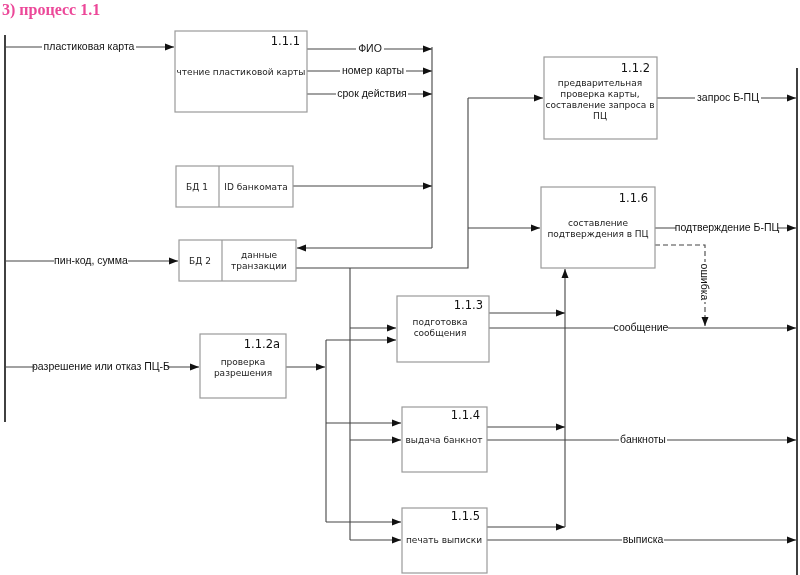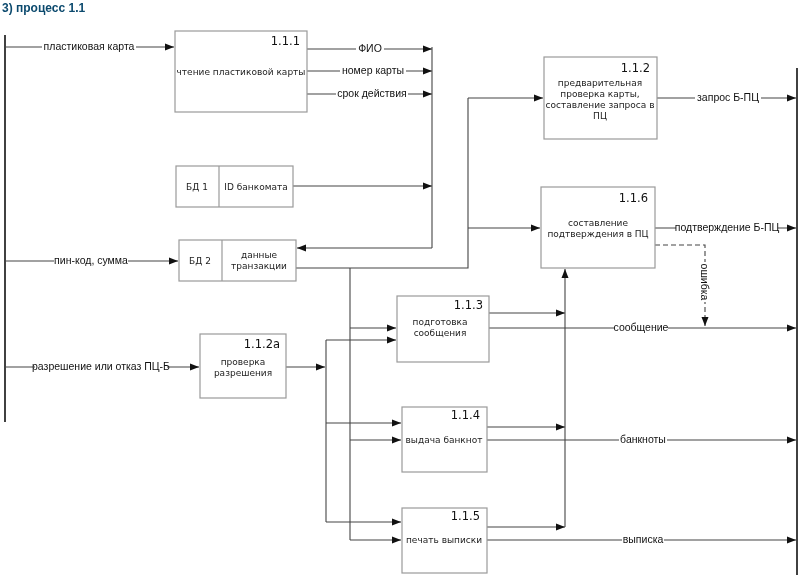--- a/index.html
+++ b/index.html
@@ -1,17 +1,17 @@
 <!DOCTYPE html>
 <html><head>
 <meta charset="utf-8">
 <style>
   html, body { margin: 0; padding: 0; background: #ffffff; }
   body { width: 800px; height: 575px; position: relative; overflow: hidden; font-family: "DejaVu Sans", sans-serif; }
-  #title { position: absolute; left: 2px; top: 1px; font-family: Liberation Sans, sans-serif; font-weight: bold; font-size: 12px; color: #0c4a6e; }
+  #title { position: absolute; left: 2px; top: 1px; font-family: Liberation Serif, serif; font-weight: bold; font-size: 16px; color: #ec4899; }
   svg { position: absolute; left: 0; top: 0; }
   .box { fill: #ffffff; stroke: #9a9a9a; stroke-width: 1.2; }
   .line { stroke: #444; stroke-width: 1.1; fill: none; }
   .bound { stroke: #111; stroke-width: 1.6; fill: none; }
   .dash { stroke: #444; stroke-width: 1.1; fill: none; stroke-dasharray: 5 3; }
   .num { font-family: "DejaVu Sans", sans-serif; font-size: 11.5px; fill: #111; }
   .btxt { font-family: "DejaVu Sans", sans-serif; font-size: 9px; fill: #222; }
   .lbl { font-family: "Liberation Sans", sans-serif; font-size: 10.5px; fill: #111; }
   .lblbg { fill: #ffffff; }
 </style>

